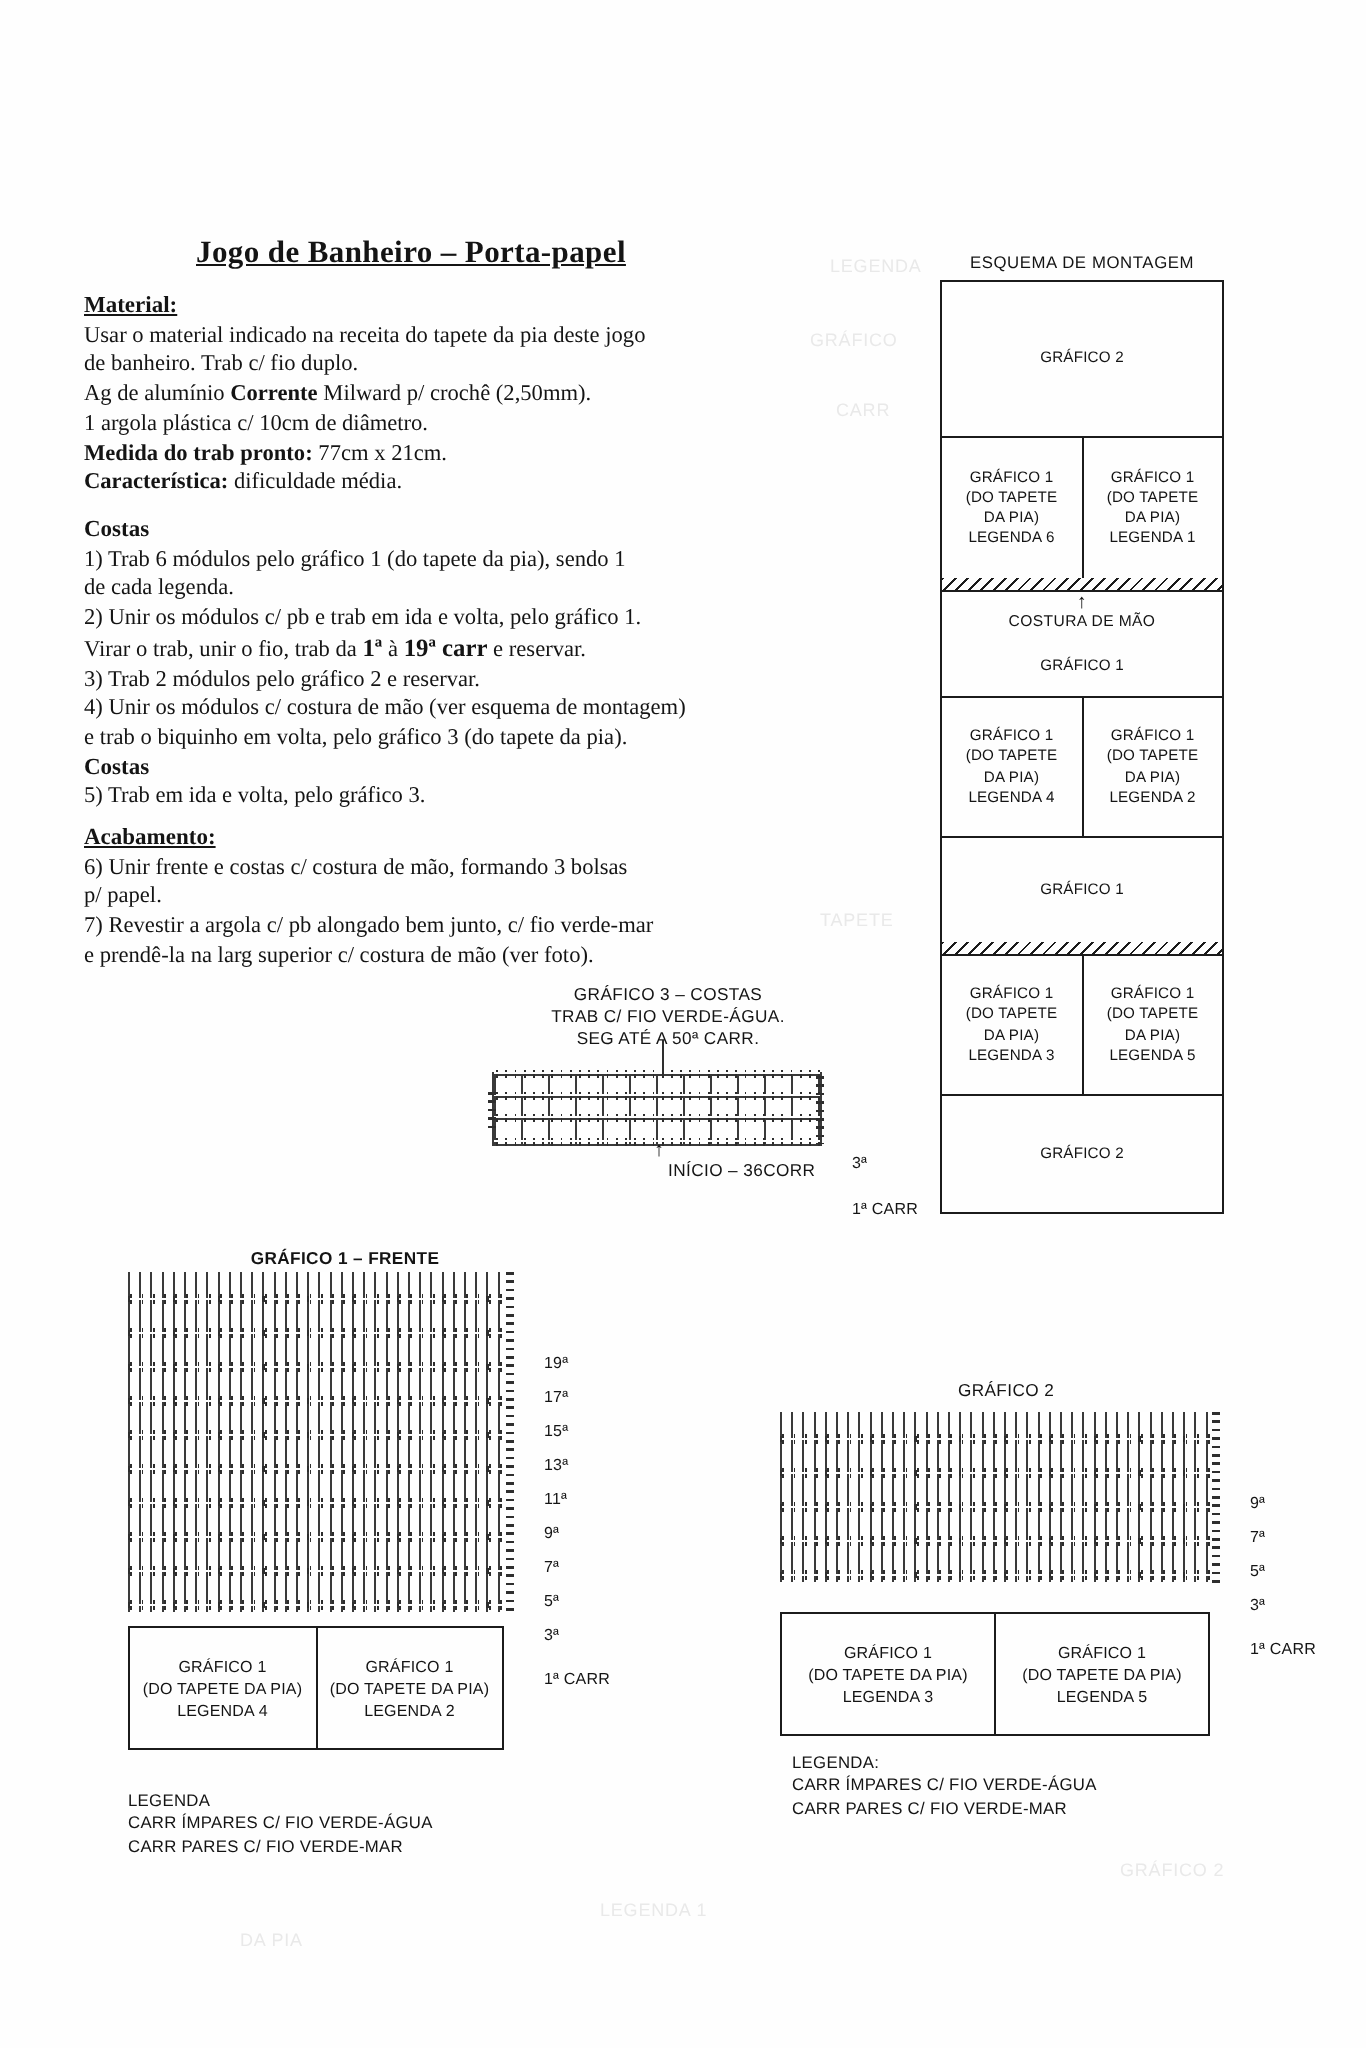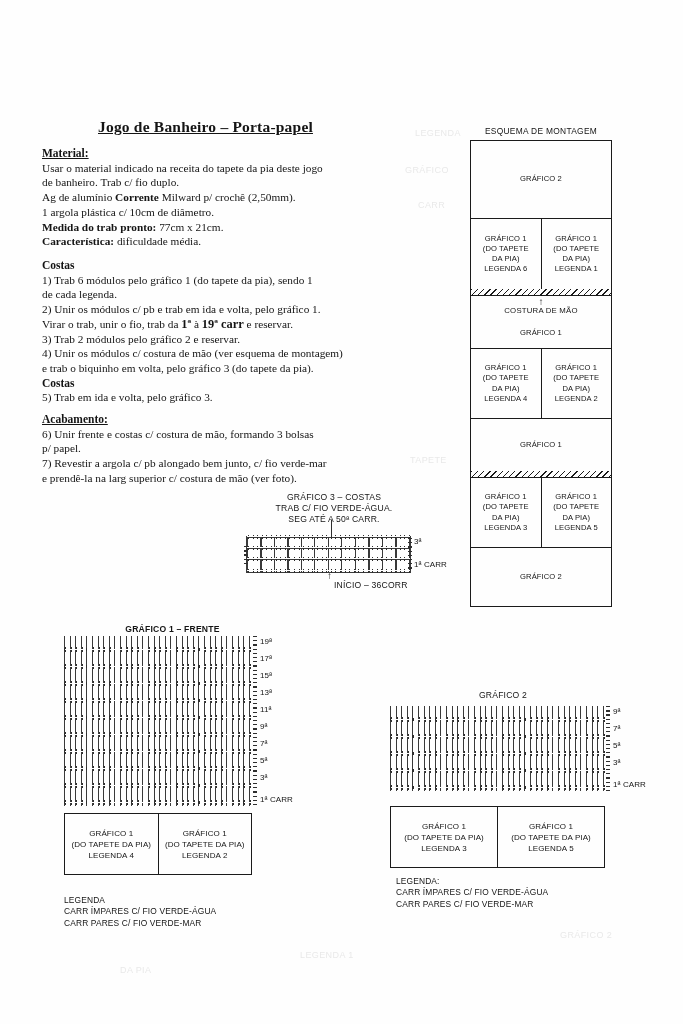--- a/index.html
+++ b/index.html
@@ -139,22 +139,23 @@
     line-height: 11.2px;
   }
   .grid-rowlabels {
     position: absolute;
     font-family: "Liberation Sans", sans-serif;
     font-size: 8px;
     letter-spacing: .1px;
   }
   .grid-rowlabels span {
     position: absolute;
-    left: 0;
+    left: 12px;
     white-space: nowrap;
+    margin-top: 40px;
   }
 
   
   .fabric {
     position: absolute;
     background-color: #ffffff;
   }
   .fabric .posts {
     position: absolute;
     inset: 0;

